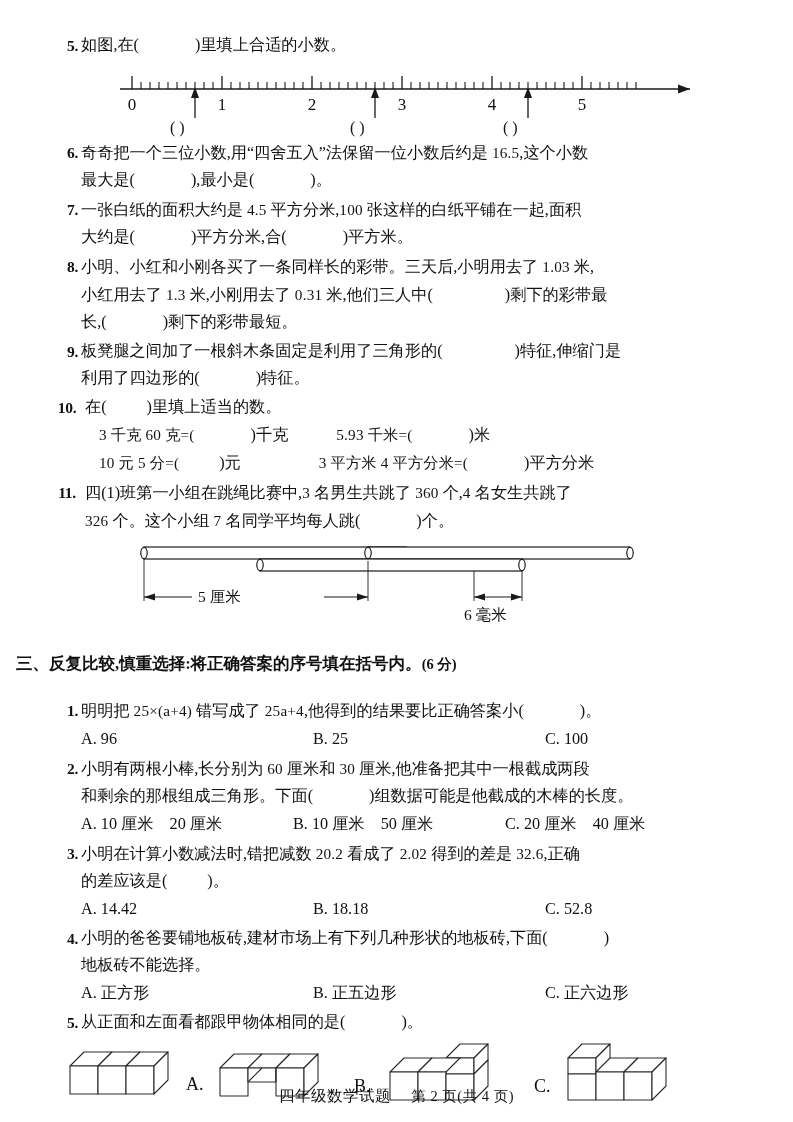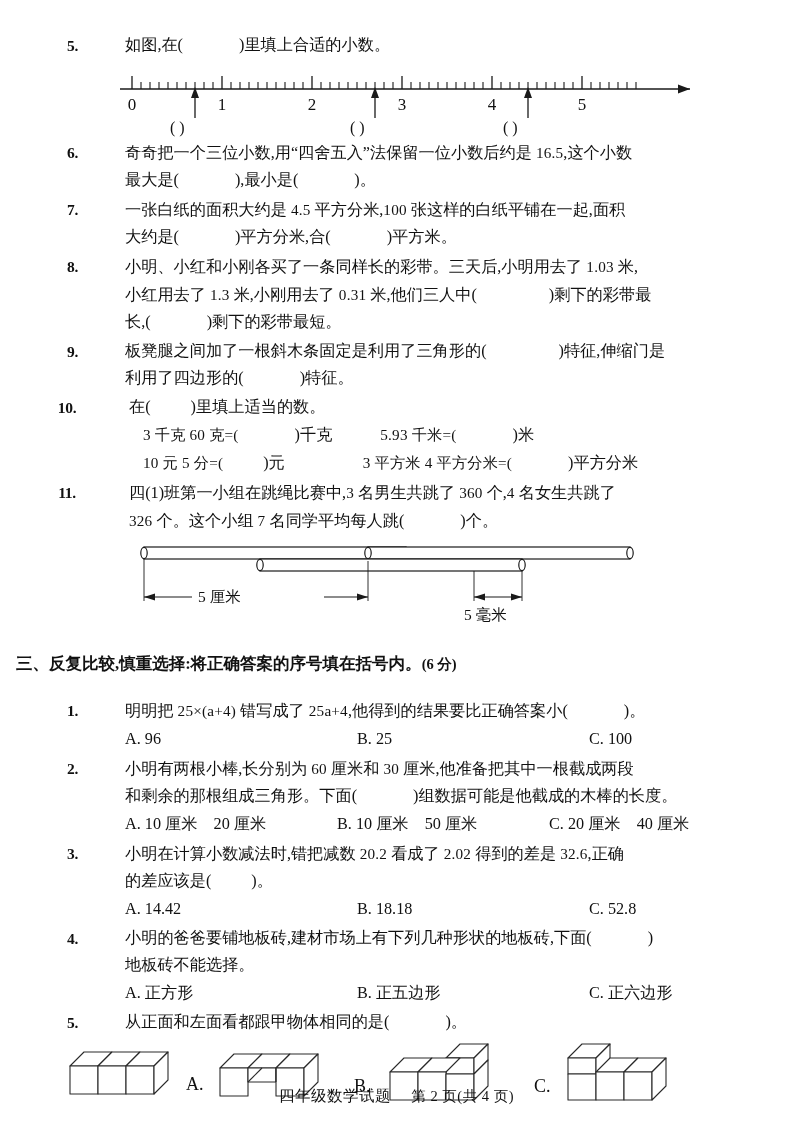--- a/index.html
+++ b/index.html
@@ -44,21 +44,20 @@
     padding-right: 3px;
     letter-spacing: -0.3px;
   }
   .q-num.wide { width: 30px; text-align: center; }
   .q-body {
     flex: 1 1 auto;
     font-size: 16.2px;
     line-height: 27px;
     text-align: justify;
     text-justify: inter-character;
-    margin-left: 44px;
   }
   .q-body.nojust { text-align: left; }
   .line { display: block; white-space: nowrap; }
   .blank { display: inline-block; }
   .b-sm { width: 40px; }
   .b-md { width: 56px; }
   .b-lg { width: 72px; }
 
   
   .num { font-size: 15.2px; letter-spacing: 0.2px; }
@@ -335,21 +334,21 @@
         <polygon points="92,58 103,54.4 103,61.6" fill="#1a1a1a"></polygon>
         <polygon points="316,58 305,54.4 305,61.6" fill="#1a1a1a"></polygon>
 
         <g stroke="#1a1a1a" stroke-width="1.1">
           <line x1="422" y1="58" x2="470" y2="58"></line>
         </g>
         <polygon points="422,58 433,54.4 433,61.6" fill="#1a1a1a"></polygon>
         <polygon points="470,58 459,54.4 459,61.6" fill="#1a1a1a"></polygon>
       </svg>
       <span class="stick-label" style="left:146px; top:48px;">5 厘米</span>
-      <span class="stick-label" style="left:412px; top:66px;">5 毫米</span>
+      <span class="stick-label" style="left:412px; top:66px;">6 毫米</span>
     </div>
 
     <div class="sec-head">
       <span>三、反复比较,慎重选择:将正确答案的序号填在括号内。</span><span class="pts">(6 分)</span>
     </div>
 
     <div class="q">
       <div class="q-num">1.</div>
       <div class="q-body nojust">
         <span class="line"><span>明明把 </span><span class="num ital">25×(a+4)</span><span> 错写成了 </span><span class="num ital">25a+4</span><span>,他得到的结果要比正确答案小(</span><span class="blank b-md"></span><span>)。</span></span>

